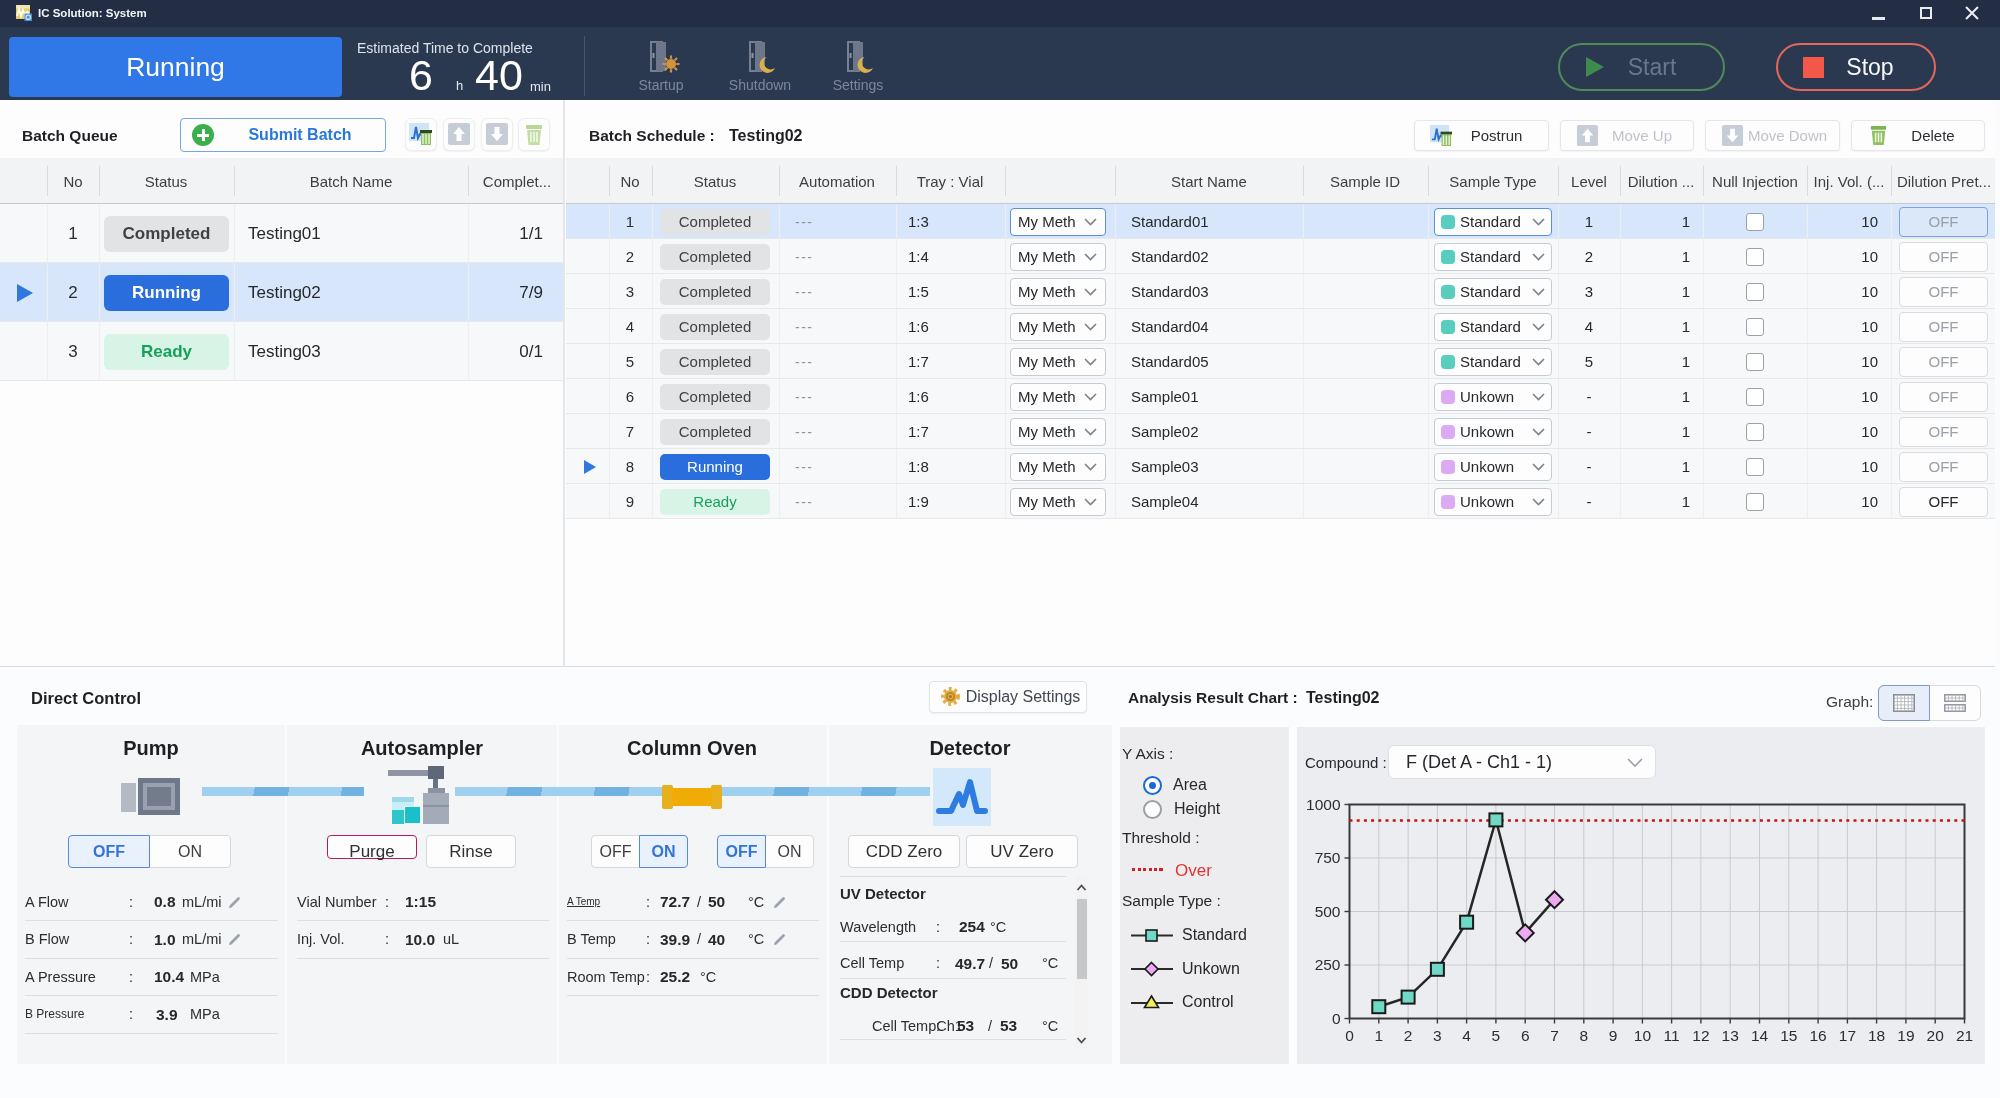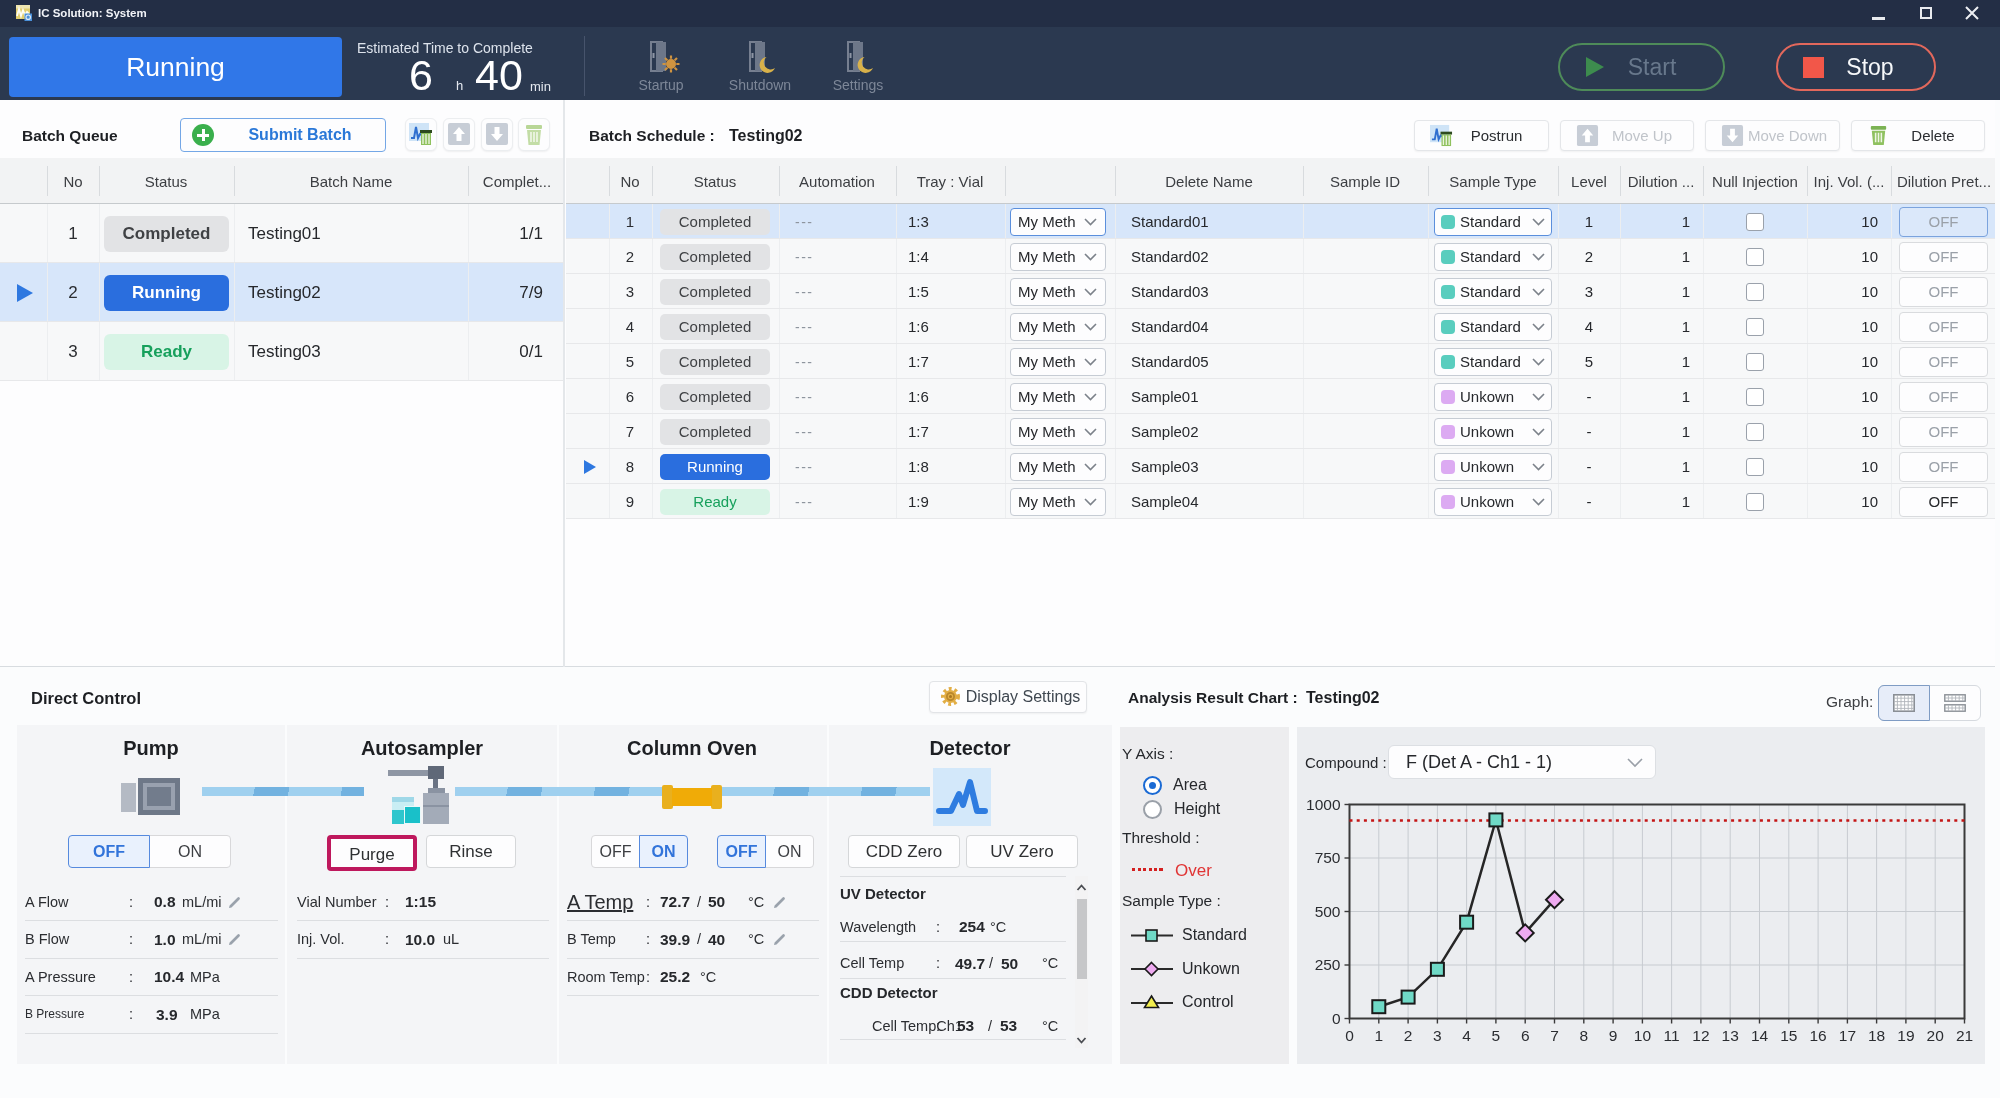--- a/index.html
+++ b/index.html
@@ -168,21 +168,21 @@
 <div style="position:absolute;left:1428px;top:166px;width:1px;height:30px;background:#d8dbde;"></div>
 <div style="position:absolute;left:1558px;top:166px;width:1px;height:30px;background:#d8dbde;"></div>
 <div style="position:absolute;left:1620px;top:166px;width:1px;height:30px;background:#d8dbde;"></div>
 <div style="position:absolute;left:1703px;top:166px;width:1px;height:30px;background:#d8dbde;"></div>
 <div style="position:absolute;left:1807px;top:166px;width:1px;height:30px;background:#d8dbde;"></div>
 <div style="position:absolute;left:1891px;top:166px;width:1px;height:30px;background:#d8dbde;"></div>
 <div style="position:absolute;left:430px;width:400px;text-align:center;top:169.5px;height:23px;line-height:23px;font-size:15px;color:#3c3e42;font-weight:400;">No</div>
 <div style="position:absolute;left:515px;width:400px;text-align:center;top:169.5px;height:23px;line-height:23px;font-size:15px;color:#3c3e42;font-weight:400;">Status</div>
 <div style="position:absolute;left:637px;width:400px;text-align:center;top:169.5px;height:23px;line-height:23px;font-size:15px;color:#3c3e42;font-weight:400;">Automation</div>
 <div style="position:absolute;left:750px;width:400px;text-align:center;top:169.5px;height:23px;line-height:23px;font-size:15px;color:#3c3e42;font-weight:400;">Tray : Vial</div>
-<div style="position:absolute;left:1009px;width:400px;text-align:center;top:169.5px;height:23px;line-height:23px;font-size:15px;color:#3c3e42;font-weight:400;">Delete Name</div>
+<div style="position:absolute;left:1009px;width:400px;text-align:center;top:169.5px;height:23px;line-height:23px;font-size:15px;color:#3c3e42;font-weight:400;">Start Name</div>
 <div style="position:absolute;left:1165px;width:400px;text-align:center;top:169.5px;height:23px;line-height:23px;font-size:15px;color:#3c3e42;font-weight:400;">Sample ID</div>
 <div style="position:absolute;left:1293px;width:400px;text-align:center;top:169.5px;height:23px;line-height:23px;font-size:15px;color:#3c3e42;font-weight:400;">Sample Type</div>
 <div style="position:absolute;left:1461px;width:400px;text-align:center;top:169.5px;height:23px;line-height:23px;font-size:15px;color:#3c3e42;font-weight:400;">Dilution ...</div>
 <div style="position:absolute;left:1389px;width:400px;text-align:center;top:169.5px;height:23px;line-height:23px;font-size:15px;color:#3c3e42;font-weight:400;">Level</div>
 <div style="position:absolute;left:1555px;width:400px;text-align:center;top:169.5px;height:23px;line-height:23px;font-size:15px;color:#3c3e42;font-weight:400;">Null Injection</div>
 <div style="position:absolute;left:1649px;width:400px;text-align:center;top:169.5px;height:23px;line-height:23px;font-size:15px;color:#3c3e42;font-weight:400;">Inj. Vol. (...</div>
 <div style="position:absolute;left:1744px;width:400px;text-align:center;top:169.5px;height:23px;line-height:23px;font-size:15px;color:#3c3e42;font-weight:400;">Dilution Pret...</div>
 <div style="position:absolute;left:566px;top:204px;width:1429px;height:35px;background:#d7e6fa;border-bottom:1px solid #e7e8ea;"></div>
 <div style="position:absolute;left:609px;top:204px;width:1px;height:34px;background:#eceef0;"></div>
 <div style="position:absolute;left:652px;top:204px;width:1px;height:34px;background:#eceef0;"></div>
@@ -570,21 +570,21 @@
 <div style="position:absolute;left:423px;top:805px;width:26px;height:2px;background:#8a93a2;"></div>
 <div style="position:absolute;left:662px;top:785px;width:11px;height:24px;background:#e9b01e;border-radius:2px;"></div>
 <div style="position:absolute;left:711px;top:785px;width:11px;height:24px;background:#e9b01e;border-radius:2px;"></div>
 <div style="position:absolute;left:672px;top:788px;width:40px;height:18px;background:#f0ab07;"></div>
 <div style="position:absolute;left:933px;top:768px;width:58px;height:58px;background:#d3e8fa;"></div>
 <svg style="position:absolute;left:933px;top:768px;" width="58" height="58" viewBox="0 0 58 58">
       <polyline points="6,43 18,43 26,26 30,37 37,14 44,43 52,43" fill="none" stroke="#2e7ce0" stroke-width="6" stroke-linejoin="round" stroke-linecap="round"></polyline>
     </svg>
 <div style="position:absolute;left:68px;top:835px;width:82px;height:33px;background:#e9f1fd;border:1.5px solid #568ade;color:#3274da;font-weight:700;border-radius:4px 0 0 4px;font-size:16px;text-align:center;line-height:31px;z-index:2;">OFF</div>
 <div style="position:absolute;left:150px;top:835px;width:82px;height:33px;background:#fdfdfe;border:1px solid #d8d8da;color:#3c3e42;border-radius:0 4px 4px 0;font-size:16px;text-align:center;line-height:31px;z-index:1;margin-left:-1px;">ON</div>
-<div style="position:absolute;left:327px;top:835px;width:90px;height:36px;background:#fdfdfe;border:4px solid #be185d;border-radius:4px;font-size:17px;color:#2f3133;text-align:center;line-height:31px;">Purge</div>
+<div style="position:absolute;left:327px;top:835px;width:90px;height:24px;background:#fdfdfe;border:1px solid #be185d;border-radius:4px;font-size:17px;color:#2f3133;text-align:center;line-height:31px;">Purge</div>
 <div style="position:absolute;left:426px;top:835px;width:90px;height:33px;background:#fdfdfe;border:1px solid #d5d7d9;border-radius:4px;font-size:17px;color:#2f3133;text-align:center;line-height:31px;">Rinse</div>
 <div style="position:absolute;left:591px;top:835px;width:49px;height:33px;background:#fdfdfe;border:1px solid #d8d8da;color:#3c3e42;border-radius:4px 0 0 4px;font-size:16px;text-align:center;line-height:31px;z-index:1;">OFF</div>
 <div style="position:absolute;left:640px;top:835px;width:49px;height:33px;background:#e9f1fd;border:1.5px solid #568ade;color:#3274da;font-weight:700;border-radius:0 4px 4px 0;font-size:16px;text-align:center;line-height:31px;z-index:2;margin-left:-1px;">ON</div>
 <div style="position:absolute;left:717px;top:835px;width:49px;height:33px;background:#e9f1fd;border:1.5px solid #568ade;color:#3274da;font-weight:700;border-radius:4px 0 0 4px;font-size:16px;text-align:center;line-height:31px;z-index:2;">OFF</div>
 <div style="position:absolute;left:766px;top:835px;width:49px;height:33px;background:#fdfdfe;border:1px solid #d8d8da;color:#3c3e42;border-radius:0 4px 4px 0;font-size:16px;text-align:center;line-height:31px;z-index:1;margin-left:-1px;">ON</div>
 <div style="position:absolute;left:848px;top:835px;width:112px;height:33px;background:#fdfdfe;border:1px solid #d5d7d9;border-radius:4px;font-size:17px;color:#2f3133;text-align:center;line-height:31px;">CDD Zero</div>
 <div style="position:absolute;left:966px;top:835px;width:112px;height:33px;background:#fdfdfe;border:1px solid #d5d7d9;border-radius:4px;font-size:17px;color:#2f3133;text-align:center;line-height:31px;">UV Zero</div>
 <div style="position:absolute;left:25px;top:890.75px;height:22.5px;line-height:22.5px;font-size:14.5px;color:#2b2d31;font-weight:400;white-space:nowrap;">A Flow</div>
 <div style="position:absolute;left:129px;top:890.75px;height:22.5px;line-height:22.5px;font-size:14.5px;color:#2b2d31;font-weight:400;white-space:nowrap;">:</div>
 <div style="position:absolute;left:154px;top:890.25px;height:23.5px;line-height:23.5px;font-size:15.5px;color:#26282c;font-weight:700;white-space:nowrap;">0.8</div>
@@ -613,21 +613,21 @@
 <div style="position:absolute;left:25px;top:1033px;width:253px;height:1px;background:#dcdee1;"></div>
 <div style="position:absolute;left:297px;top:890.75px;height:22.5px;line-height:22.5px;font-size:14.5px;color:#2b2d31;font-weight:400;white-space:nowrap;">Vial Number</div>
 <div style="position:absolute;left:385px;top:890.75px;height:22.5px;line-height:22.5px;font-size:14.5px;color:#2b2d31;font-weight:400;white-space:nowrap;">:</div>
 <div style="position:absolute;left:405px;top:890.25px;height:23.5px;line-height:23.5px;font-size:15.5px;color:#26282c;font-weight:700;white-space:nowrap;">1:15</div>
 <div style="position:absolute;left:297px;top:920px;width:252px;height:1px;background:#dcdee1;"></div>
 <div style="position:absolute;left:297px;top:928.25px;height:22.5px;line-height:22.5px;font-size:14.5px;color:#2b2d31;font-weight:400;white-space:nowrap;">Inj. Vol.</div>
 <div style="position:absolute;left:385px;top:928.25px;height:22.5px;line-height:22.5px;font-size:14.5px;color:#2b2d31;font-weight:400;white-space:nowrap;">:</div>
 <div style="position:absolute;left:405px;top:927.75px;height:23.5px;line-height:23.5px;font-size:15.5px;color:#26282c;font-weight:700;white-space:nowrap;">10.0</div>
 <div style="position:absolute;left:443px;top:928.25px;height:22.5px;line-height:22.5px;font-size:14.5px;color:#2b2d31;font-weight:400;white-space:nowrap;">uL</div>
 <div style="position:absolute;left:297px;top:958px;width:252px;height:1px;background:#dcdee1;"></div>
-<div style="position:absolute;left:567px;top:890.75px;height:22.5px;line-height:22.5px;font-size:20px;color:#2b2d31;font-weight:400;white-space:nowrap;text-decoration:underline;">A Temp</div>
+<div style="position:absolute;left:567px;top:890.75px;height:22.5px;line-height:22.5px;font-size:10px;color:#2b2d31;font-weight:400;white-space:nowrap;text-decoration:underline;">A Temp</div>
 <div style="position:absolute;left:646px;top:890.75px;height:22.5px;line-height:22.5px;font-size:14.5px;color:#2b2d31;font-weight:400;white-space:nowrap;">:</div>
 <div style="position:absolute;left:660px;top:890.25px;height:23.5px;line-height:23.5px;font-size:15.5px;color:#26282c;font-weight:700;white-space:nowrap;">72.7</div>
 <div style="position:absolute;left:697px;top:890.75px;height:22.5px;line-height:22.5px;font-size:14.5px;color:#2b2d31;font-weight:400;white-space:nowrap;">/</div>
 <div style="position:absolute;left:708px;top:890.25px;height:23.5px;line-height:23.5px;font-size:15.5px;color:#26282c;font-weight:700;white-space:nowrap;">50</div>
 <div style="position:absolute;left:748px;top:890.75px;height:22.5px;line-height:22.5px;font-size:14.5px;color:#2b2d31;font-weight:400;white-space:nowrap;">°C</div>
 <svg style="position:absolute;left:773px;top:896px;" width="13" height="13" viewBox="0 0 13 13">
       <path d="M1,12 L3.5,11.4 L11.5,3.4 A1.2,1.2 0 0 0 9.6,1.5 L1.6,9.5 Z" fill="#9aa2ac"></path>
     </svg>
 <div style="position:absolute;left:567px;top:920px;width:252px;height:1px;background:#dcdee1;"></div>
 <div style="position:absolute;left:567px;top:928.25px;height:22.5px;line-height:22.5px;font-size:14.5px;color:#2b2d31;font-weight:400;white-space:nowrap;">B Temp</div>

